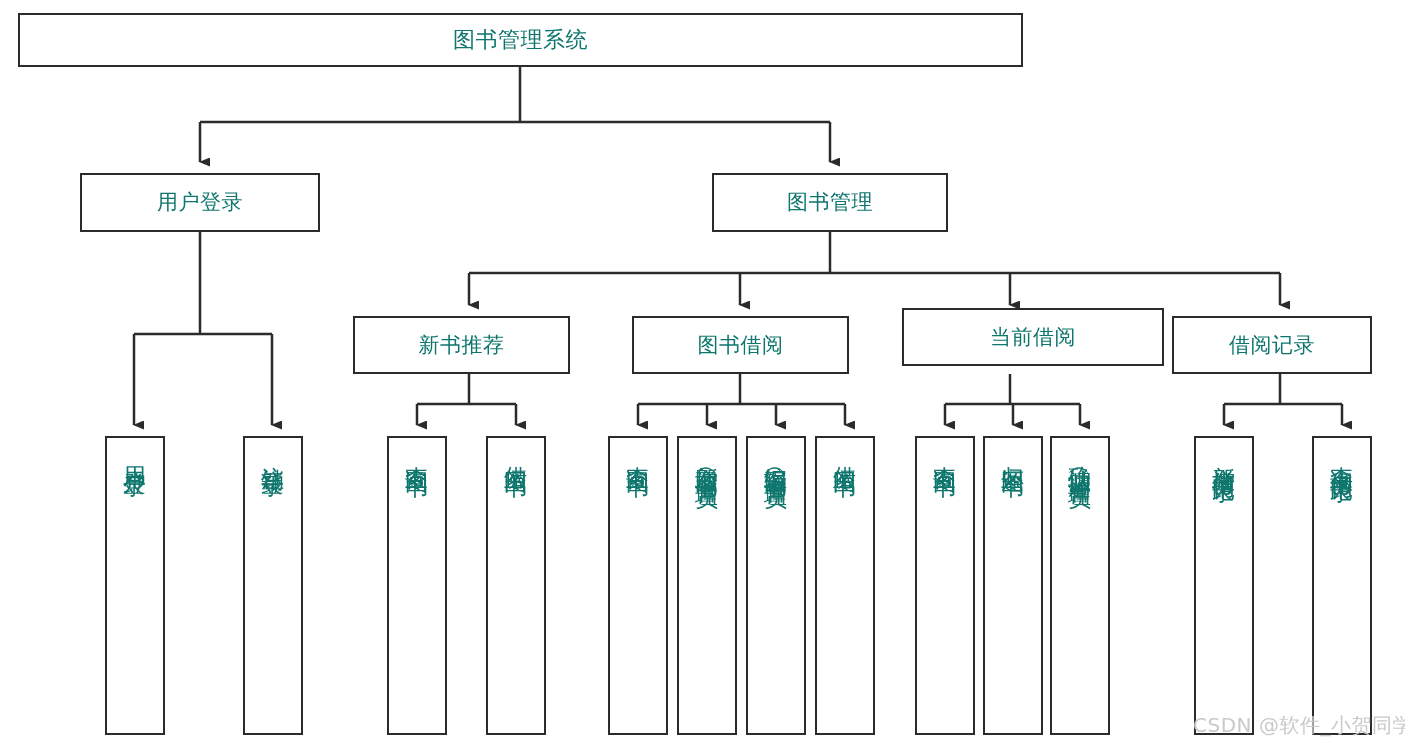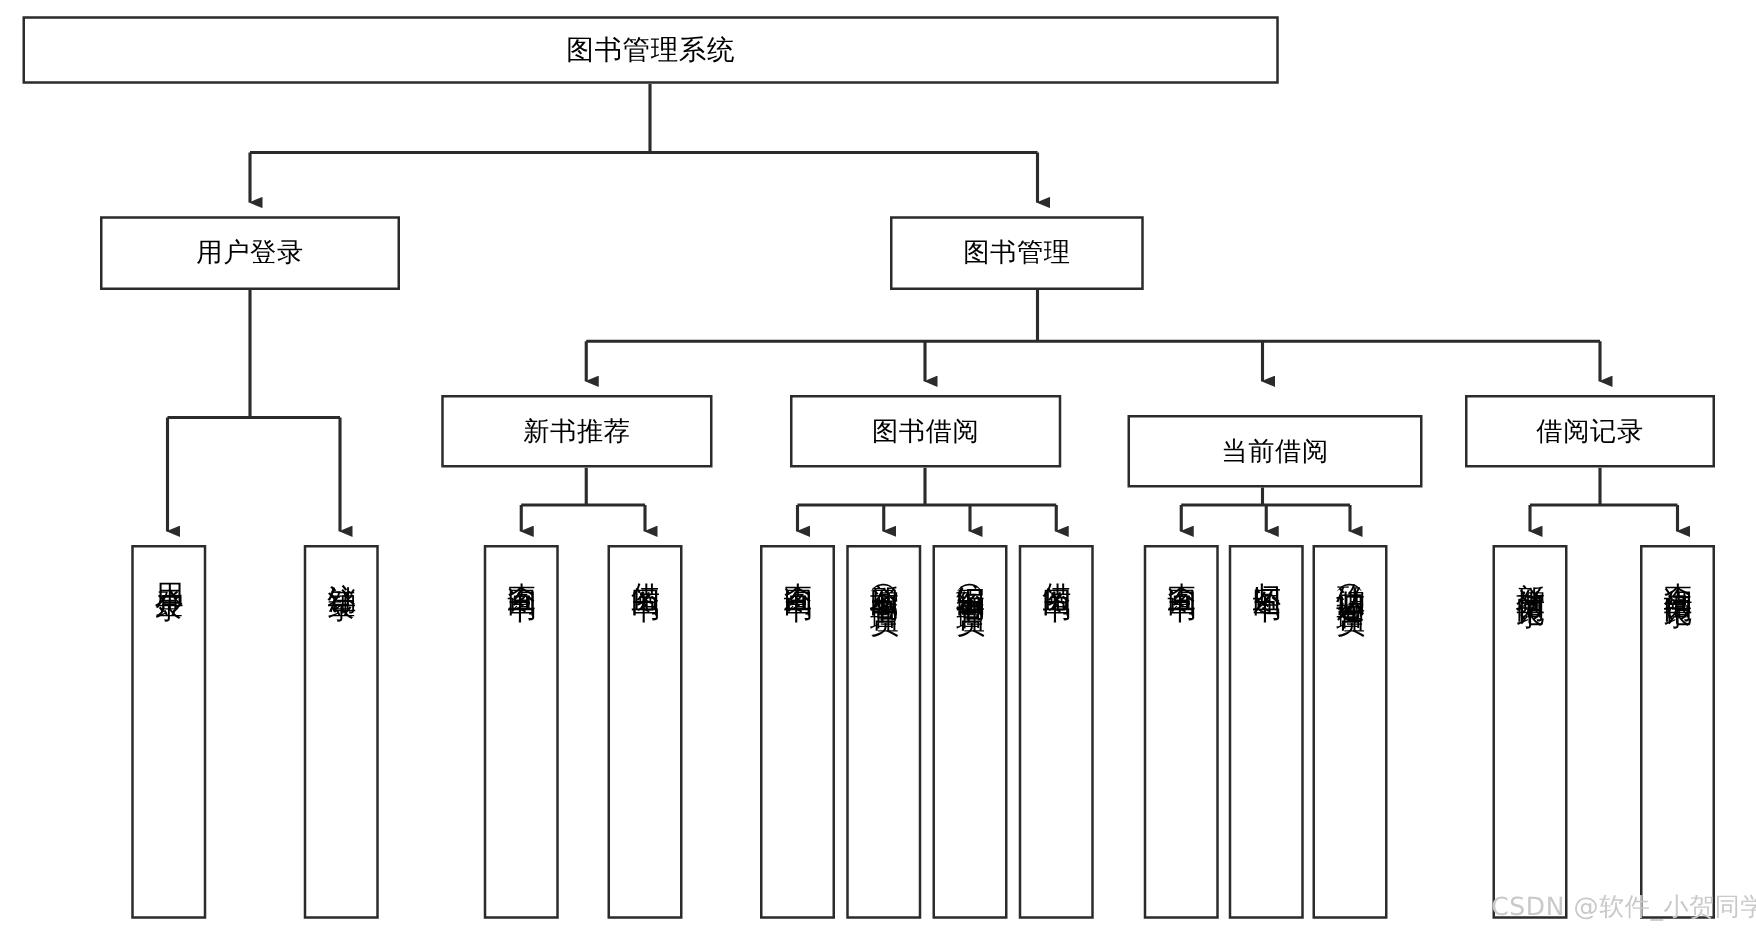--- a/index.html
+++ b/index.html
@@ -30,25 +30,24 @@
     position: absolute;
     box-sizing: border-box;
     background: #ffffff;
     border: 2px solid #2b2b2b;
     display: flex;
     align-items: center;
     justify-content: center;
     z-index: 2;
   }
   .node-label {
-    color: #000000;
+    color: #0f766e;
     line-height: 1.18;
     letter-spacing: 0.5px;
     white-space: nowrap;
-    font-family: Liberation Serif, serif;
   }
   .node.horizontal .node-label {
     font-size: 21px;
   }
   .node.root .node-label {
     font-size: 22px;
   }
   .node.vertical {
     align-items: flex-start;
     justify-content: center;
@@ -119,30 +118,30 @@
       </g>
   </svg>
 
   <div id="nodes-layer">
       <div class="node horizontal root" style="left: 18px; top: 13px; width: 1005px; height: 54px;">
         <span class="node-label">图书管理系统</span>
       </div>
       <div class="node horizontal" style="left: 80px; top: 173px; width: 240px; height: 59px;">
         <span class="node-label">用户登录</span>
       </div>
-      <div class="node horizontal" style="left: 712px; top: 173px; width: 203px; height: 59px;">
+      <div class="node horizontal" style="left: 712px; top: 173px; width: 236px; height: 59px;">
         <span class="node-label">图书管理</span>
       </div>
       <div class="node horizontal" style="left: 353px; top: 316px; width: 217px; height: 58px;">
         <span class="node-label">新书推荐</span>
       </div>
       <div class="node horizontal" style="left: 632px; top: 316px; width: 217px; height: 58px;">
         <span class="node-label">图书借阅</span>
       </div>
-      <div class="node horizontal" style="left: 902px; top: 332px; width: 236px; height: 58px;">
+      <div class="node horizontal" style="left: 902px; top: 308px; width: 262px; height: 58px;">
         <span class="node-label">当前借阅</span>
       </div>
       <div class="node horizontal" style="left: 1172px; top: 316px; width: 200px; height: 58px;">
         <span class="node-label">借阅记录</span>
       </div>
       <div class="node vertical" style="left: 105px; top: 436px; width: 60px; height: 299px;">
         <span class="node-label">用户登录</span>
       </div>
       <div class="node vertical" style="left: 243px; top: 436px; width: 60px; height: 299px;">
         <span class="node-label">注销登录</span>

